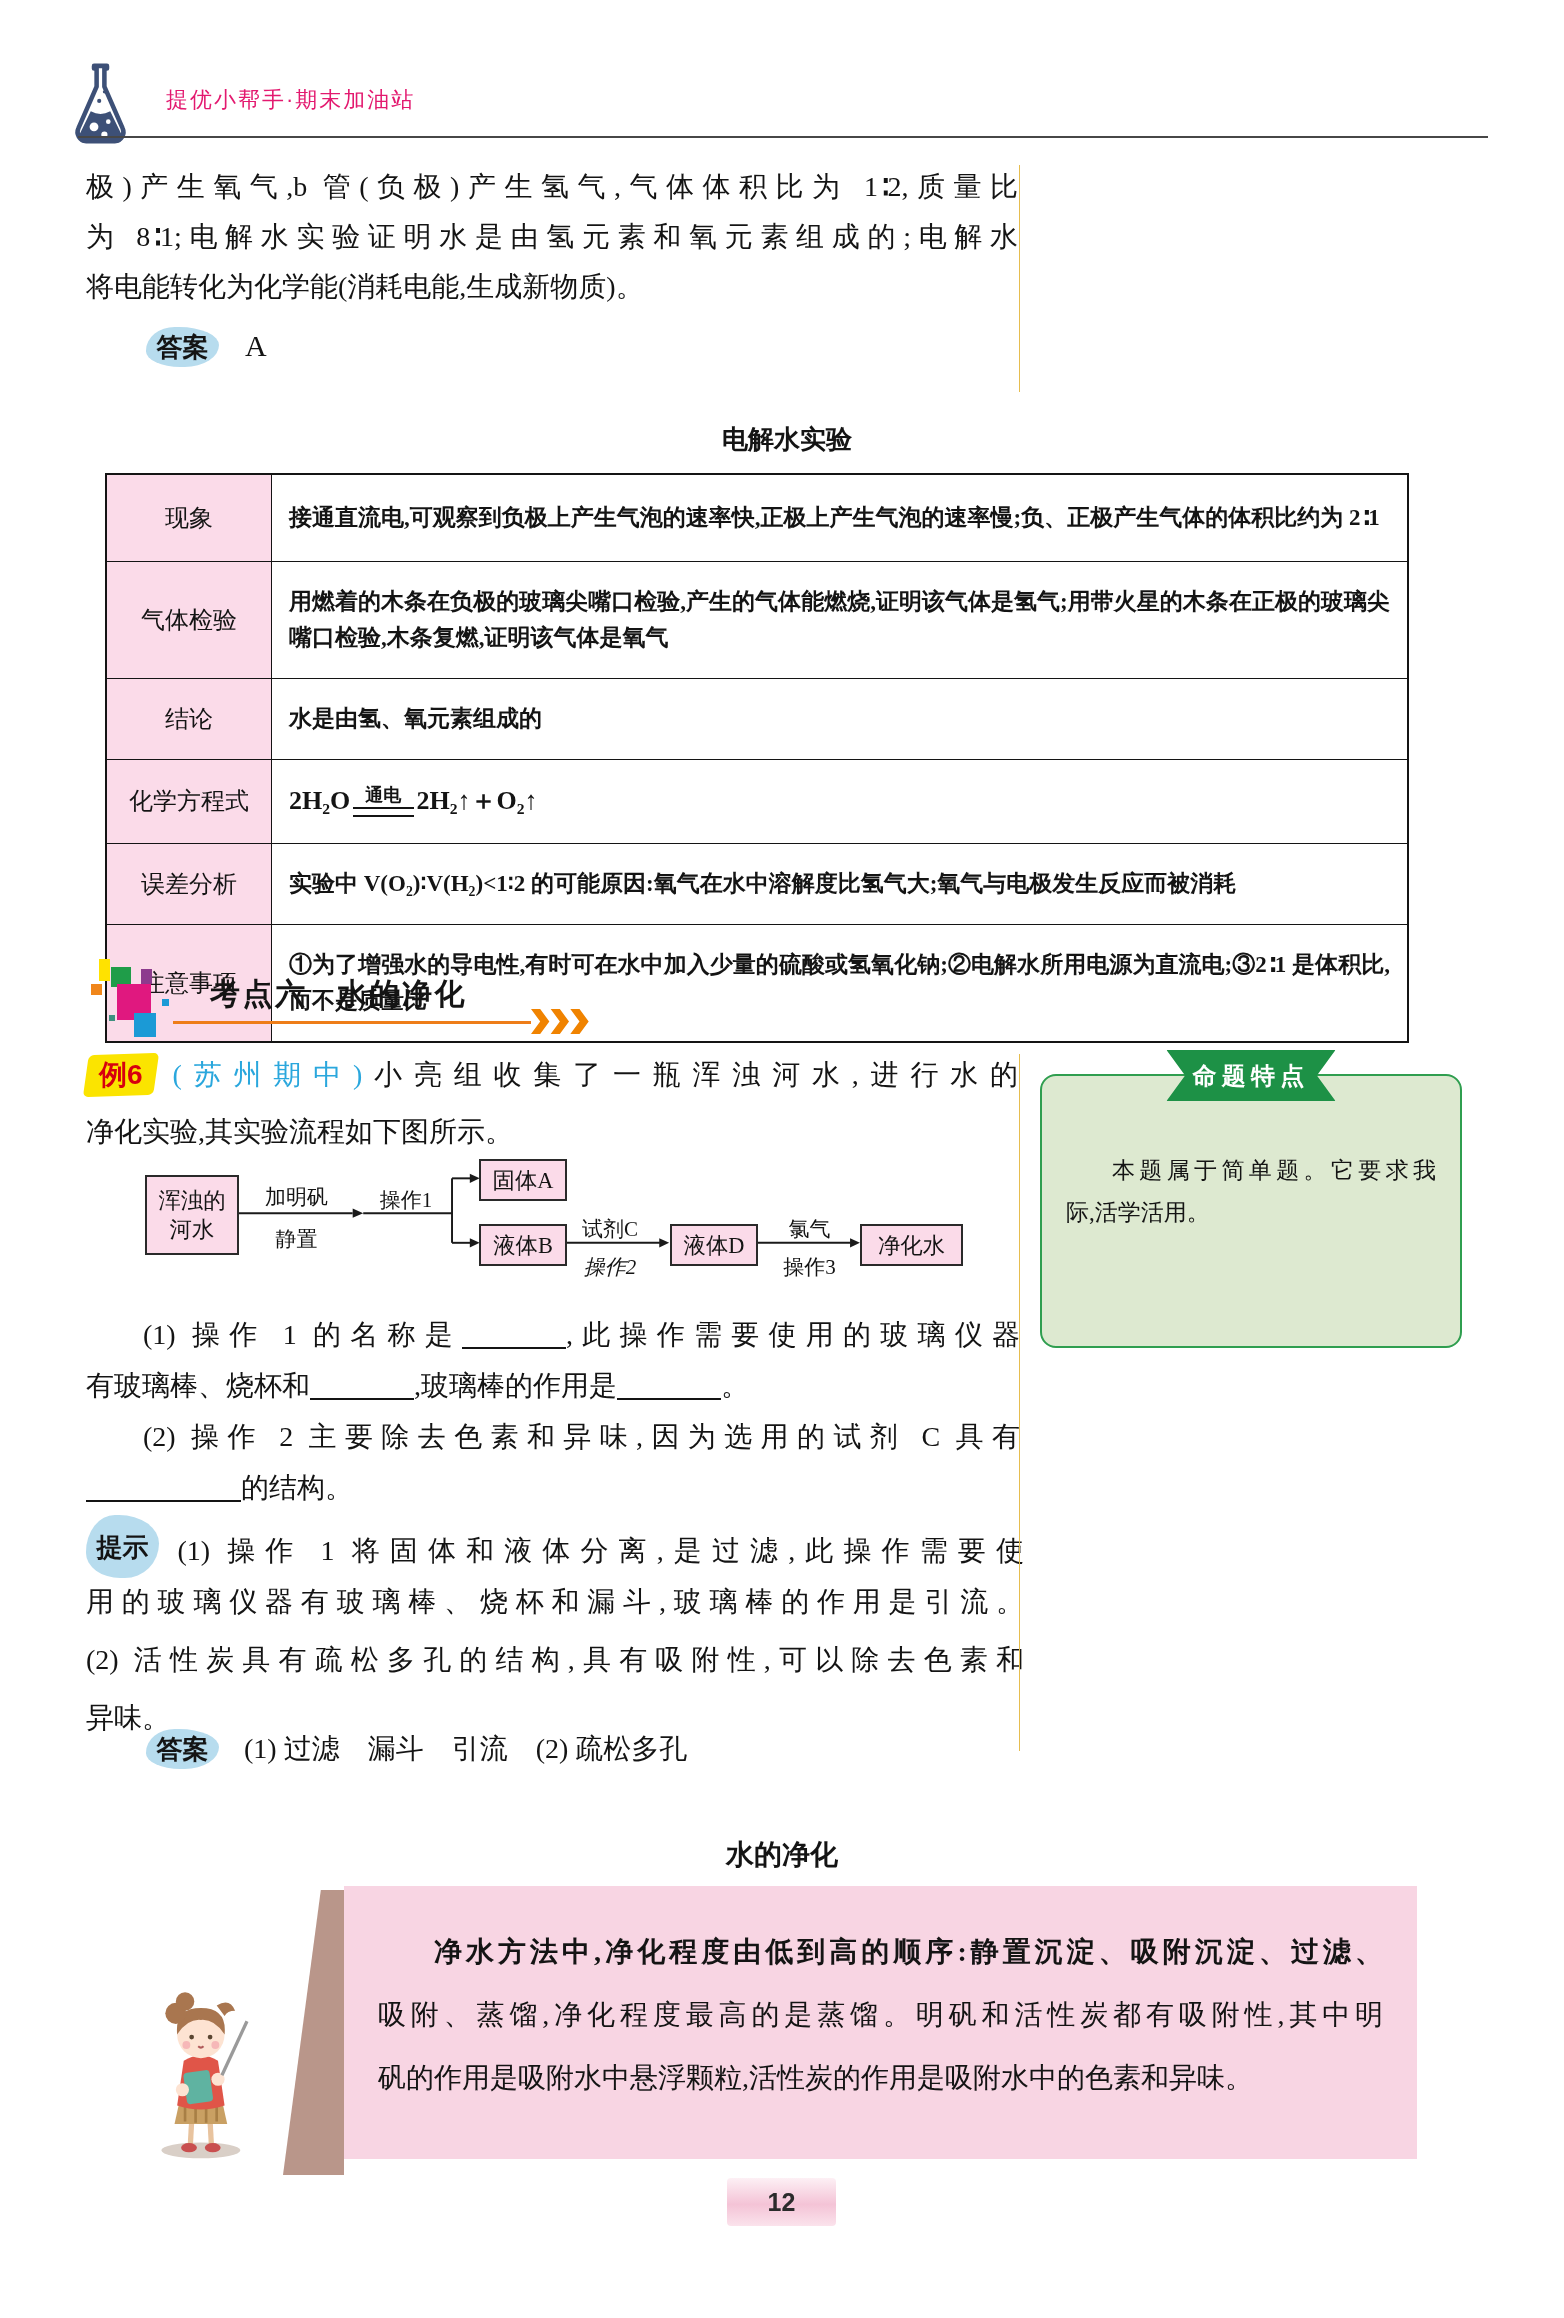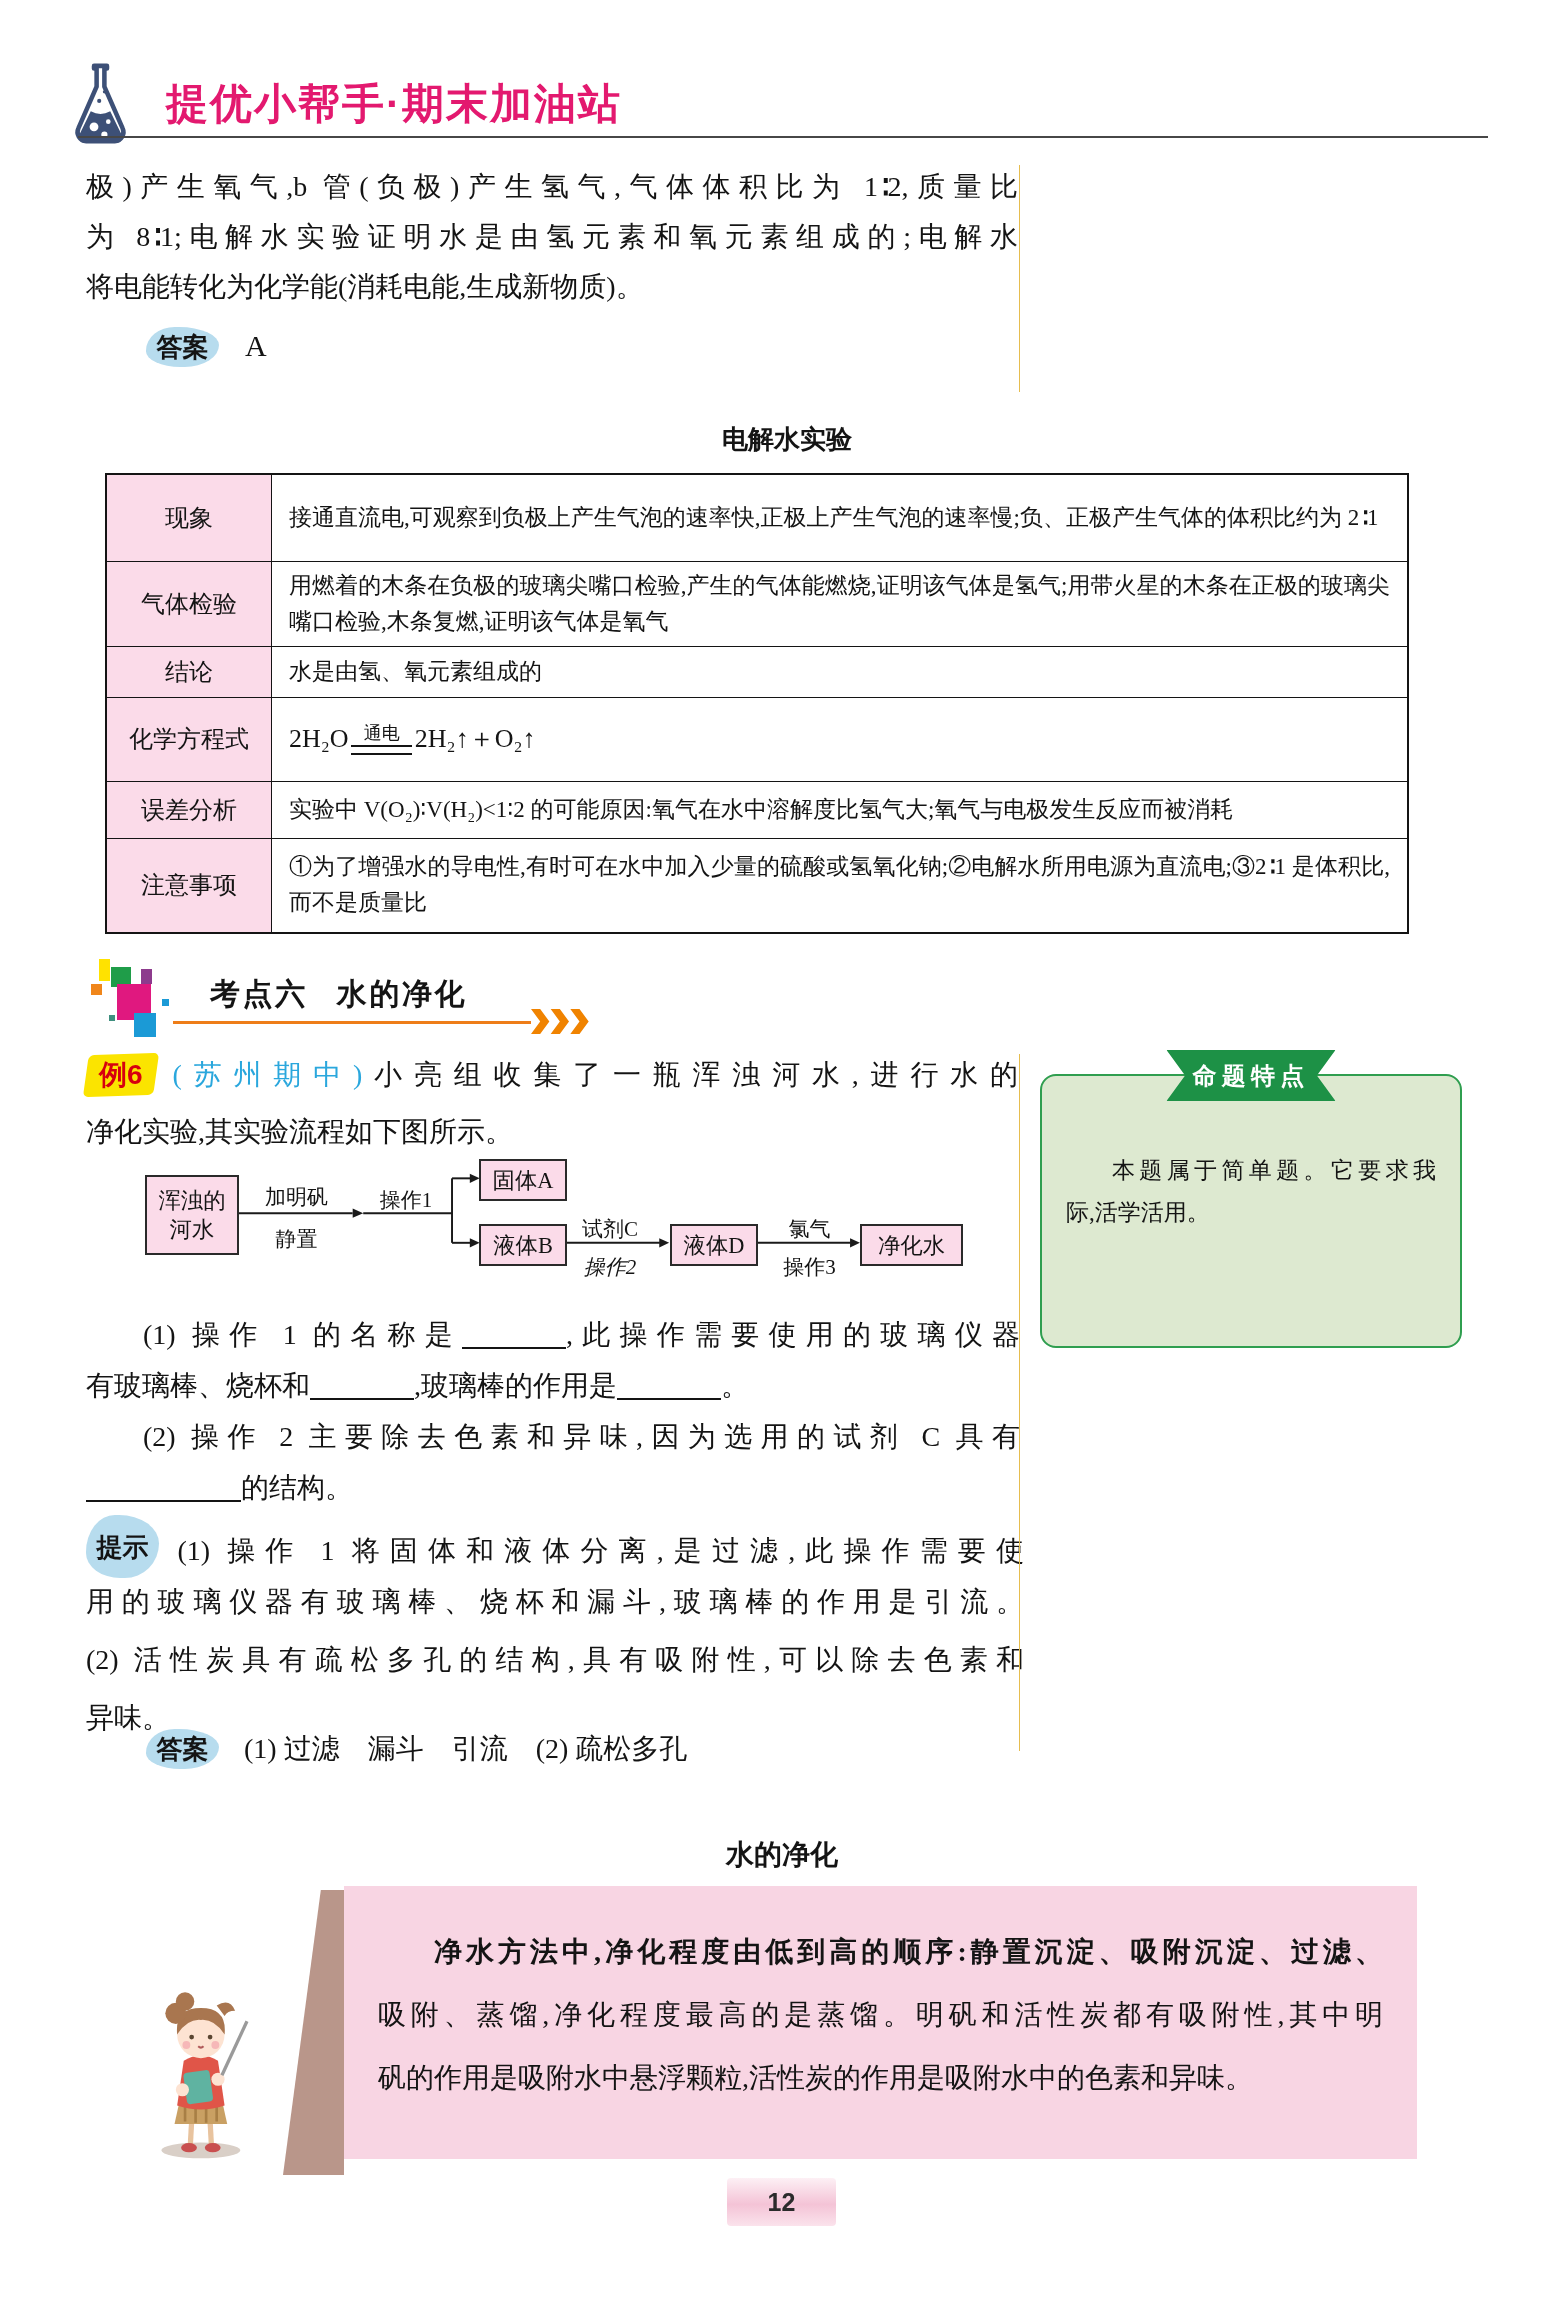--- a/index.html
+++ b/index.html
@@ -6,21 +6,21 @@
   body{
     width:1564px;height:2319px;position:relative;background:#ffffff;
     font-family:"Liberation Serif","DejaVu Serif",serif;color:#141414;
     overflow:hidden;
   }
   .sans{font-family:"Liberation Sans","DejaVu Sans",sans-serif;}
   .abs{position:absolute;}
 
   
   .flask{left:61px;top:62px;width:79px;height:83px;}
-  .header-title{left:166px;top:76px;font-size:42px;font-weight:bold;color:#e3196f;letter-spacing:2px;}
+  .header-title{left:166px;top:85px;font-size:22px;font-weight:normal;color:#e3196f;letter-spacing:2px;}
   .header-rule{left:78px;top:136px;width:1410px;height:2px;background:#474747;}
 
   
   .intro{left:86px;top:162px;width:932px;font-size:28px;}
   .intro .line{height:50px;line-height:50px;white-space:nowrap;}
   .jl{text-align:justify;text-align-last:justify;white-space:normal !important;}
   .hl-blue{
     display:inline-block;background:#b7dcee;padding:2.6px 10.5px;
     font-family:"Liberation Sans","DejaVu Sans",sans-serif;font-weight:bold;font-size:26px;
     border-radius:42% 58% 50% 50% / 62% 48% 58% 42%;
@@ -28,21 +28,21 @@
   .answer1{left:146px;top:327px;display:flex;align-items:baseline;gap:26px;}
   .answer1 .val{font-size:30px;}
 
   
   .table-title{left:105px;top:422px;width:1364px;text-align:center;font-size:26px;font-weight:bold;}
   .etable{left:105px;top:473px;}
   .etable table{width:1304px;border-collapse:collapse;table-layout:fixed;}
   .etable table{border:2.6px solid #141414;}
   .etable th,.etable td{border:1.3px solid #141414;vertical-align:middle;}
   .etable th{width:162px;background:#fbdbe9;font-size:24px;font-weight:normal;text-align:center;}
-  .etable td{font-size:23px;line-height:36px;padding:6px 17px;text-align:justify;}
+  .etable td{font-size:23px;line-height:36px;padding:22px 17px;text-align:justify;font-weight:bold;}
   .r0{height:87px;} .r1{height:83px;} .r2{height:51px;} .r3{height:84px;} .r4{height:57px;} .r5{height:95px;}
   .equation{display:flex;align-items:center;font-size:26px;}
   .eq-cond{display:inline-flex;flex-direction:column;align-items:center;margin:0 2.6px;}
   .eq-cond-txt{font-size:18px;line-height:20px;}
   .eq-dline{width:61px;height:6px;border-top:2px solid #141414;border-bottom:2px solid #141414;margin-top:1.3px;}
 
   
   .sq{position:absolute;}
   .section-title{left:210px;top:974px;font-size:30px;font-weight:bold;letter-spacing:2.6px;}
   .section-title .gap{display:inline-block;width:29px;}

